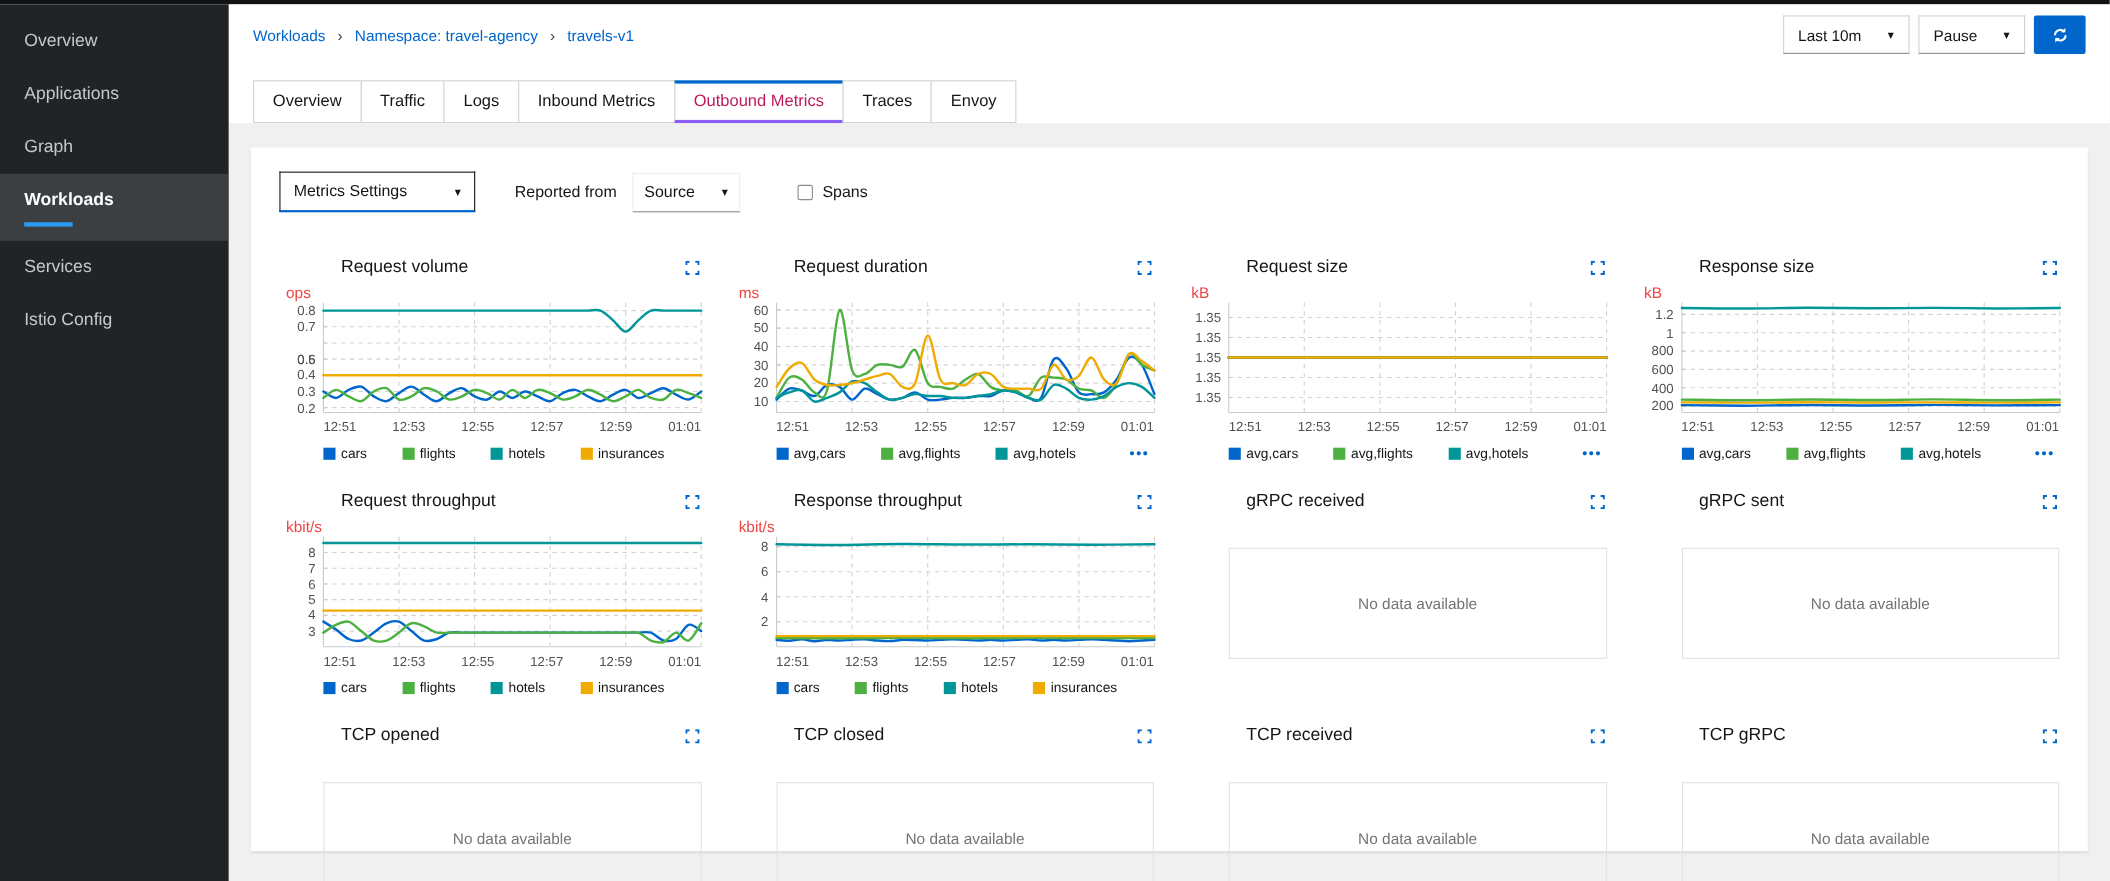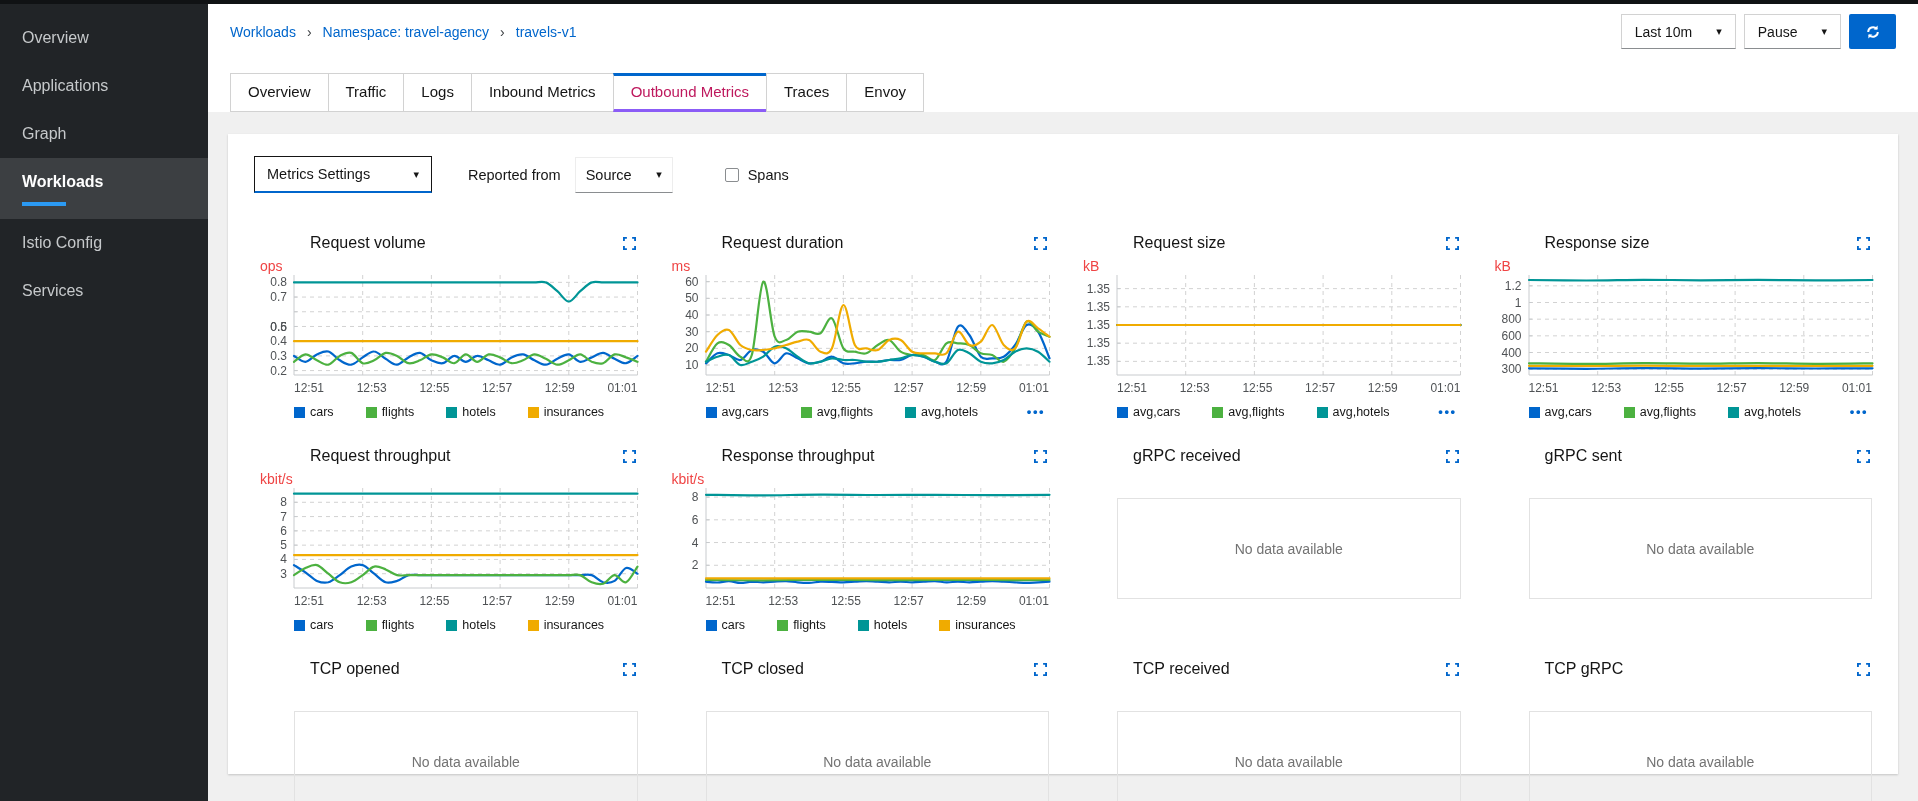--- a/index.html
+++ b/index.html
@@ -67,22 +67,22 @@
 <body>
 
 <div class="topbar"></div>
 <div class="layout">
 
   <nav class="sidebar">
       <div class="nav-item"><span>Overview</span></div>
       <div class="nav-item"><span>Applications</span></div>
       <div class="nav-item"><span>Graph</span></div>
       <div class="nav-item active"><span>Workloads</span><div class="nav-underline"></div></div>
+      <div class="nav-item"><span>Services</span></div>
       <div class="nav-item"><span>Istio Config</span></div>
-      <div class="nav-item"><span>Services</span></div>
     </nav>
 
   <div class="main">
     <div class="page-head">
       <div class="head-row">
         <div class="breadcrumb">
             <span class="crumb">Workloads</span>
             <span class="crumb-sep">›</span>
             <span class="crumb">Namespace: travel-agency</span>
             <span class="crumb-sep">›</span>
@@ -364,21 +364,21 @@
                 </span>
               </div>
               <div class="unit">kB</div>
               <div class="cbody">
                 <div class="ygutter">
                   <span class="ytick" style="top: 10.8px;">1.2</span>
                   <span class="ytick" style="top: 27.5px;">1</span>
                   <span class="ytick" style="top: 44.2px;">800</span>
                   <span class="ytick" style="top: 60.8px;">600</span>
                   <span class="ytick" style="top: 77.5px;">400</span>
-                  <span class="ytick" style="top: 94.2px;">300</span>
+                  <span class="ytick" style="top: 94.2px;">200</span>
                 </div>
                 <div class="plot">
                   <svg viewBox="0 0 1000 100" preserveAspectRatio="none">
                     <line x1="0" y1="10.833333333333334" x2="1000" y2="10.833333333333334" stroke="#d2d2d2" stroke-width="1" vector-effect="non-scaling-stroke" stroke-dasharray="4 4"></line>
                     <line x1="0" y1="27.500000000000004" x2="1000" y2="27.500000000000004" stroke="#d2d2d2" stroke-width="1" vector-effect="non-scaling-stroke" stroke-dasharray="4 4"></line>
                     <line x1="0" y1="44.166666666666664" x2="1000" y2="44.166666666666664" stroke="#d2d2d2" stroke-width="1" vector-effect="non-scaling-stroke" stroke-dasharray="4 4"></line>
                     <line x1="0" y1="60.83333333333333" x2="1000" y2="60.83333333333333" stroke="#d2d2d2" stroke-width="1" vector-effect="non-scaling-stroke" stroke-dasharray="4 4"></line>
                     <line x1="0" y1="77.5" x2="1000" y2="77.5" stroke="#d2d2d2" stroke-width="1" vector-effect="non-scaling-stroke" stroke-dasharray="4 4"></line>
                     <line x1="0" y1="94.16666666666667" x2="1000" y2="94.16666666666667" stroke="#d2d2d2" stroke-width="1" vector-effect="non-scaling-stroke" stroke-dasharray="4 4"></line>
                     <line x1="200" y1="0" x2="200" y2="100" stroke="#d2d2d2" stroke-width="1" vector-effect="non-scaling-stroke" stroke-dasharray="4 4"></line>

